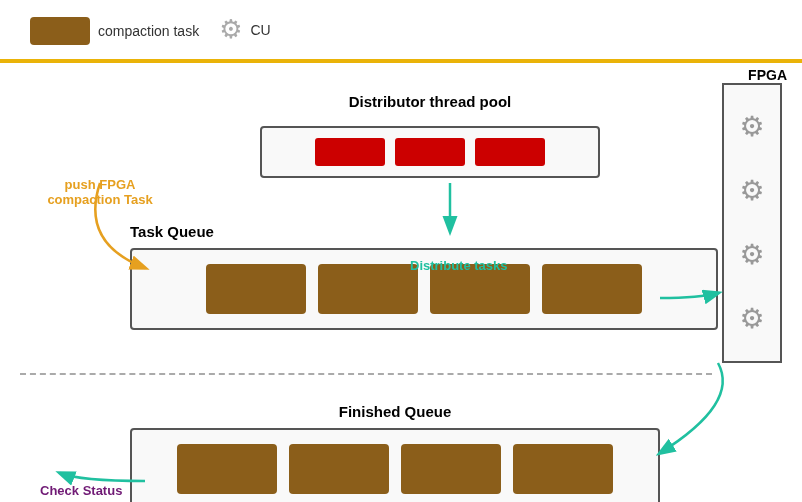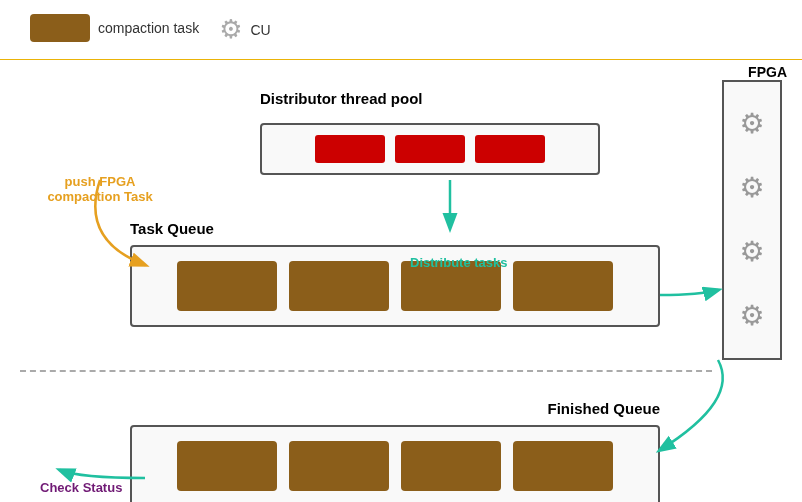--- a/index.html
+++ b/index.html
@@ -8,24 +8,24 @@
       height: 502px;
       background: #fff;
       font-family: Arial, sans-serif;
       position: relative;
       overflow: hidden;
     }
 
     
     .legend {
       display: flex;
-      align-items: flex-start;
+      align-items: flex-end;
       gap: 20px;
       padding: 14px 30px;
-      border-bottom: 1px solid #eab308;
+      border-bottom: 4px solid #eab308;
     }
     .legend-item {
       display: flex;
       align-items: center;
       gap: 8px;
     }
     .legend-box-brown {
       width: 60px;
       height: 28px;
       background: #8B5E1A;
@@ -85,20 +85,21 @@
     .thread-pool-section {
       position: absolute;
       top: 30px;
       left: 260px;
       width: 340px;
     }
     .thread-pool-label {
       font-weight: bold;
       font-size: 15px;
       margin-bottom: 16px;
+      text-align: center;
     }
     .thread-pool-box {
       display: flex;
       gap: 10px;
       border: 2px solid #555;
       border-radius: 4px;
       padding: 10px 14px;
       background: #f9f9f9;
       justify-content: center;
     }
@@ -107,21 +108,21 @@
       height: 28px;
       background: #cc0000;
       border-radius: 3px;
     }
 
     
     .task-queue-section {
       position: absolute;
       top: 160px;
       left: 130px;
-      width: 530px;
+      width: 588px;
     }
     .task-queue-label {
       font-weight: bold;
       font-size: 15px;
       margin-bottom: 8px;
     }
     .task-queue-box {
       display: flex;
       gap: 12px;
       border: 2px solid #555;
@@ -150,21 +151,21 @@
     .finished-queue-section {
       position: absolute;
       top: 340px;
       left: 130px;
       width: 530px;
     }
     .finished-queue-label {
       font-weight: bold;
       font-size: 15px;
       margin-bottom: 8px;
-      text-align: right;
+      text-align: center;
     }
     .finished-queue-box {
       display: flex;
       gap: 12px;
       border: 2px solid #555;
       border-radius: 4px;
       padding: 14px 16px;
       background: #f9f9f9;
       justify-content: center;
     }

